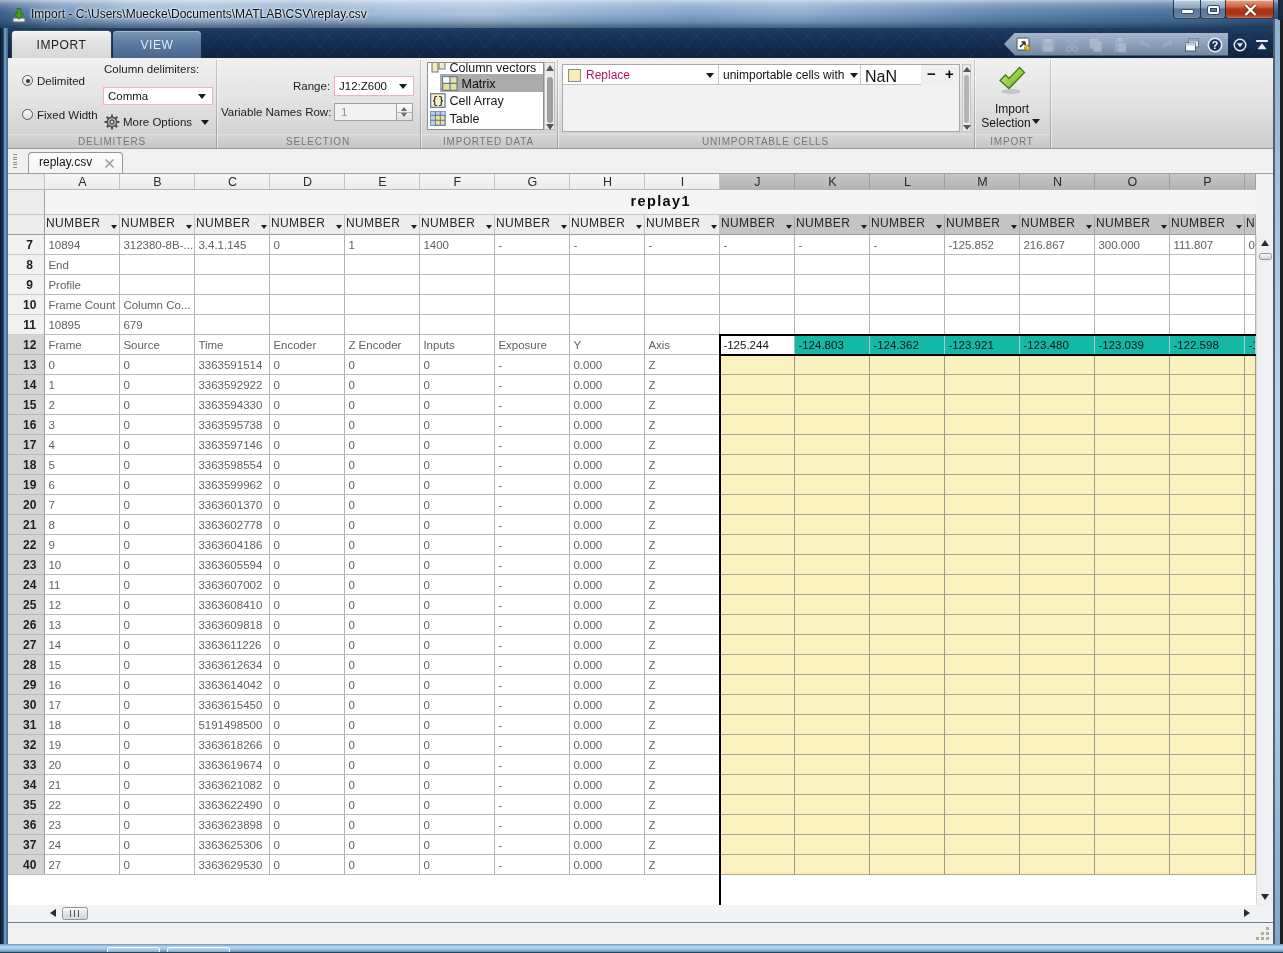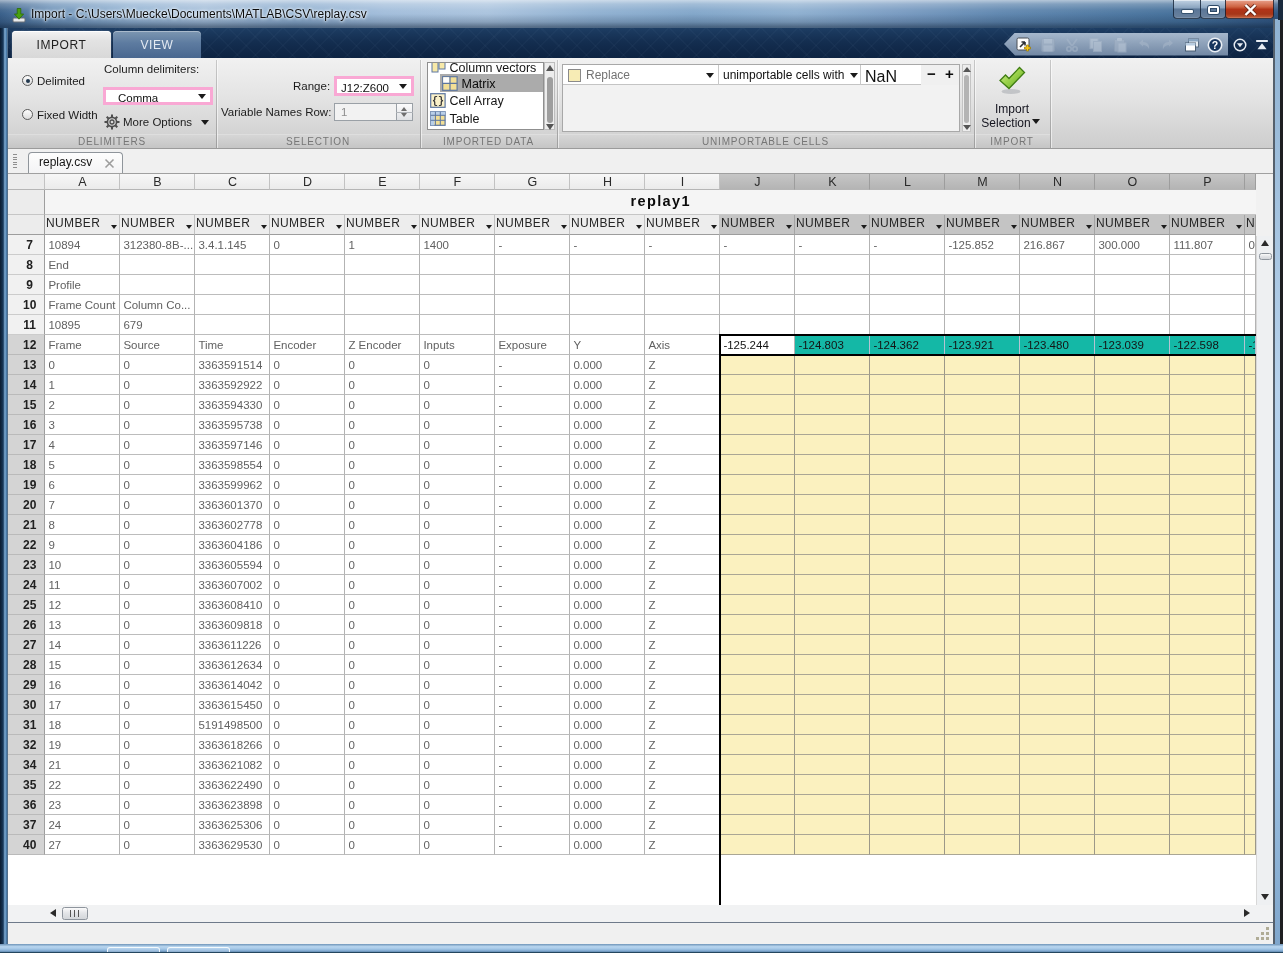--- a/index.html
+++ b/index.html
@@ -31,21 +31,21 @@
  clip-path:polygon(11px 0,100% 0,100% 100%,11px 100%,0 50%);
  background:linear-gradient(180deg,rgba(190,206,224,.85),rgba(130,152,180,.85))}
 .qi{top:36.5px;width:16px;height:16px;z-index:5}
 
 #ribbon{left:8px;top:58px;width:1265px;height:90px;background:linear-gradient(180deg,#f1f1f1 0%,#e3e3e3 45%,#cdcdcd 100%)}
 .band{top:134px;height:13.5px;background:linear-gradient(180deg,#d6d6d6,#c5c5c5);
  font-size:10px;color:#767676;letter-spacing:.8px;text-align:center;line-height:14px;border-top:1px solid #dedede}
 #rbline{left:8px;top:147.5px;width:1265px;height:1px;background:#9b9b9b}
 .vdiv{top:60px;height:87.5px;width:1px;background:linear-gradient(180deg,#c8c8c8,#9f9f9f);box-shadow:1px 0 0 rgba(255,255,255,.55)}
 .rlab{font-size:11.5px;color:#1c1c1c}
-.combo{background:#fff;border:3px solid #f9a8d4;font-size:11.5px;color:#111;line-height:15px}
+.combo{background:#fff;border:1px solid #f9a8d4;font-size:11.5px;color:#111;line-height:15px}
 .carrow{width:0;height:0;border-left:4.5px solid transparent;border-right:4.5px solid transparent;border-top:5px solid #1a1a1a}
 .radio{width:11px;height:11px;border-radius:50%;border:1.5px solid #5a5a5a;background:linear-gradient(180deg,#fdfdfd,#dcdcdc)}
 
 #tabbar{left:8px;top:148.5px;width:1265px;height:24.5px;background:#f0f0f0}
 #doctab{left:28px;top:151.5px;width:95px;height:22px;background:linear-gradient(180deg,#fdfdfd,#f3f3f4);
  border:1px solid #8f959b;border-bottom:none;border-radius:4px 4px 0 0}
 #gridline{left:8px;top:173px;width:1265px;height:1px;background:#a0a0a0}
 
 #gridwrap{left:8px;top:174px;width:1248px;height:731px;overflow:hidden;background:#fff}
 table{border-spacing:0;table-layout:fixed;width:1248px}
@@ -167,21 +167,21 @@
 <div class="abs vdiv" style="left:420px"></div>
 <div class="abs vdiv" style="left:557px"></div>
 <div class="abs vdiv" style="left:974px"></div>
 <div class="abs vdiv" style="left:1050px"></div>
 <div class="abs radio" style="left:22px;top:75px"></div>
 <div class="abs" style="left:25.5px;top:78.5px;width:4.5px;height:4.5px;border-radius:50%;background:#22384e"></div>
 <div class="abs rlab" style="left:37px;top:74.5px">Delimited</div>
 <div class="abs radio" style="left:22px;top:109px"></div>
 <div class="abs rlab" style="left:37px;top:108.5px">Fixed Width</div>
 <div class="abs rlab" style="left:104px;top:63px">Column delimiters:</div>
-<div class="abs combo" style="left:103px;top:87px;width:110px;height:18px;padding-left:12px;line-height:17px">Comma</div>
+<div class="abs combo" style="left:103px;top:87px;width:110px;height:18px;padding-left:4px;line-height:17px">Comma</div>
 <div class="abs carrow" style="left:198px;top:93.5px"></div>
 <svg class="abs" style="left:104px;top:114px" width="16" height="16" viewBox="0 0 16 16">
 <g fill="none" stroke="#4e4e4e" stroke-width="1.7">
 <circle cx="8" cy="8" r="4.6"></circle>
 </g>
 <circle cx="8" cy="8" r="2" fill="none" stroke="#4e4e4e" stroke-width="1.3"></circle>
 <g stroke="#4e4e4e" stroke-width="2">
 <path d="M8 0.5 L8 3 M8 13 L8 15.5 M0.5 8 L3 8 M13 8 L15.5 8 M2.7 2.7 L4.5 4.5 M11.5 11.5 L13.3 13.3 M13.3 2.7 L11.5 4.5 M4.5 11.5 L2.7 13.3"></path>
 </g>
   </svg>
@@ -230,21 +230,21 @@
     </div>
 </div>
 <div class="abs" style="left:544px;top:61.5px;width:11px;height:68px;background:#ededed;border:1px solid #bdbdbd">
 <div class="abs tri-u" style="left:1px;top:2px;border-bottom-color:#555"></div>
 <div class="abs" style="left:1.5px;top:14px;width:6px;height:46px;background:#9e9e9e;border-radius:3px"></div>
 <div class="abs tri-d" style="left:1px;top:61px;border-top-color:#555"></div>
 </div>
 <div class="abs" style="left:562px;top:64px;width:398px;height:68px;background:#f2f2f2;border:1px solid #a8a8a8">
 <div class="abs" style="left:0;top:0;width:396px;height:19.5px;background:#fff;border-bottom:1px solid #c4c4c4"></div>
 <div class="abs" style="left:5px;top:3.5px;width:13px;height:13px;background:#f7ecb5;border:1px solid #8a8a8a"></div>
-<div class="abs" style="left:23px;top:3px;font-size:12px;color:#737373">Replace</div>
+<div class="abs" style="left:23px;top:3px;font-size:12px;color:#be185d">Replace</div>
 <div class="abs carrow" style="left:143px;top:7.5px"></div>
 <div class="abs" style="left:155px;top:0;width:1px;height:19.5px;background:#c8c8c8"></div>
 <div class="abs" style="left:160px;top:3px;font-size:12px;color:#111">unimportable cells with</div>
 <div class="abs carrow" style="left:287px;top:7.5px"></div>
 <div class="abs" style="left:297px;top:0;width:1px;height:19.5px;background:#c8c8c8"></div>
 <div class="abs" style="left:302px;top:3px;font-size:16px;color:#111">NaN</div>
 <div class="abs" style="left:358px;top:0;width:38px;height:19.5px;background:#f0f0f0"></div>
 <div class="abs" style="left:361px;top:2px;width:15px;height:15px;font-size:15px;font-weight:bold;color:#0a0a0a;text-align:center;line-height:14px">−</div>
 <div class="abs" style="left:379px;top:2px;width:15px;height:15px;font-size:15px;font-weight:bold;color:#0a0a0a;text-align:center;line-height:14px">+</div>
 </div>
@@ -860,20 +860,40 @@
           <td class="y"></td>
           <td class="y"></td>
           <td class="y"></td>
           <td class="y"></td>
           <td class="y"></td>
           <td class="y"></td>
           <td class="y"></td>
           <td class="y"></td>
         </tr>
 <tr style="height:20px">
+          <td class="rh rhs">33</td>
+          <td>20</td>
+          <td>0</td>
+          <td>3363619674</td>
+          <td>0</td>
+          <td>0</td>
+          <td>0</td>
+          <td>-</td>
+          <td>0.000</td>
+          <td>Z</td>
+          <td class="y"></td>
+          <td class="y"></td>
+          <td class="y"></td>
+          <td class="y"></td>
+          <td class="y"></td>
+          <td class="y"></td>
+          <td class="y"></td>
+          <td class="y"></td>
+        </tr>
+<tr style="height:20px">
           <td class="rh rhs">34</td>
           <td>21</td>
           <td>0</td>
           <td>3363621082</td>
           <td>0</td>
           <td>0</td>
           <td>0</td>
           <td>-</td>
           <td>0.000</td>
           <td>Z</td>

